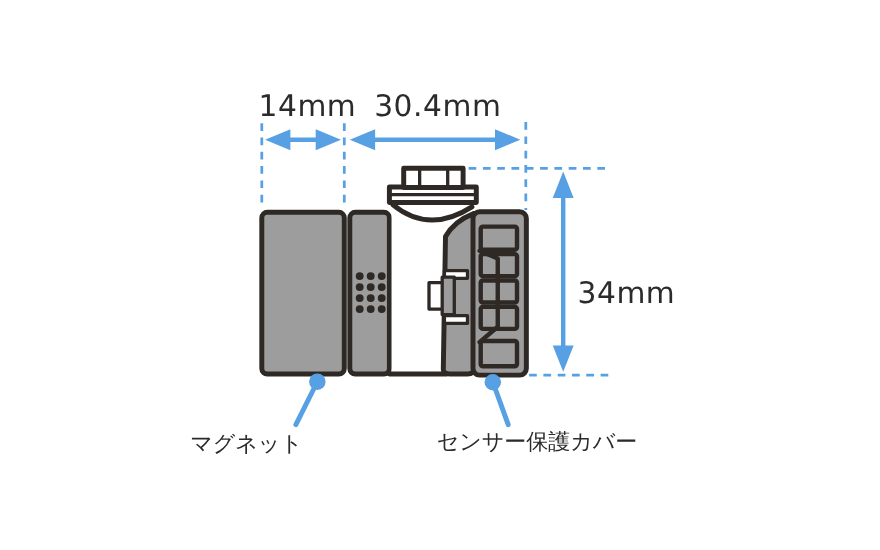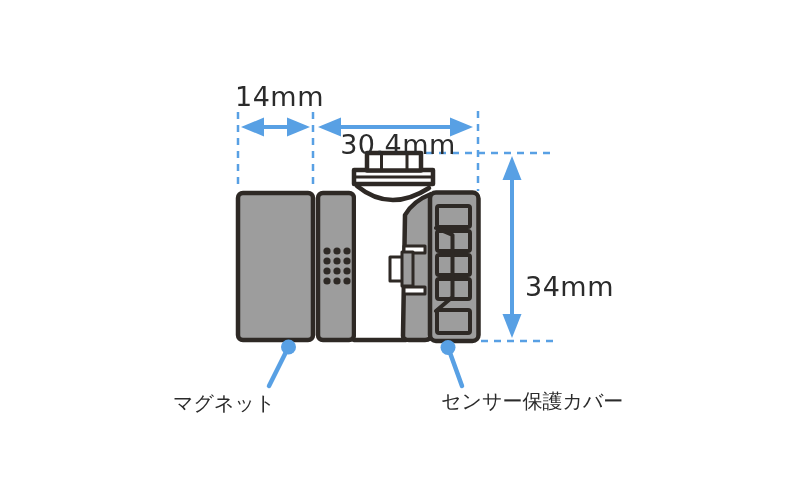--- a/index.html
+++ b/index.html
@@ -132,21 +132,21 @@
       <circle class="blue-fill" cx="288.5" cy="347" r="7.5"></circle>
     </g>
     <g>
       <path class="blue-line" style="stroke-width:4.5" d="M449,350 L462,386"></path>
       <circle class="blue-fill" cx="448" cy="347.5" r="7.5"></circle>
     </g>
   </svg>
 
   <div class="dim-label tc" style="left:235px; top:81px; width:78px;">14mm</div>
 
-  <div class="dim-label tc" style="left:339px; top:81px; width:118px;margin-top:48px;">30.4mm</div>
+  <div class="dim-label tc" style="left:339px; top:81px; width:118px;">30.4mm</div>
 
-  <div class="dim-label" style="left:525px; top:251px;margin-top:20px;">34mm</div>
+  <div class="dim-label" style="left:525px; top:251px;">34mm</div>
 
   <div class="part-label" style="left:173px; top:390px;">マグネット</div>
 
-  <div class="part-label" style="left:397px; top:388px;margin-left:44px;">センサー保護カバー</div>
+  <div class="part-label" style="left:397px; top:388px;">センサー保護カバー</div>
 
 </div>
 
 </body></html>

